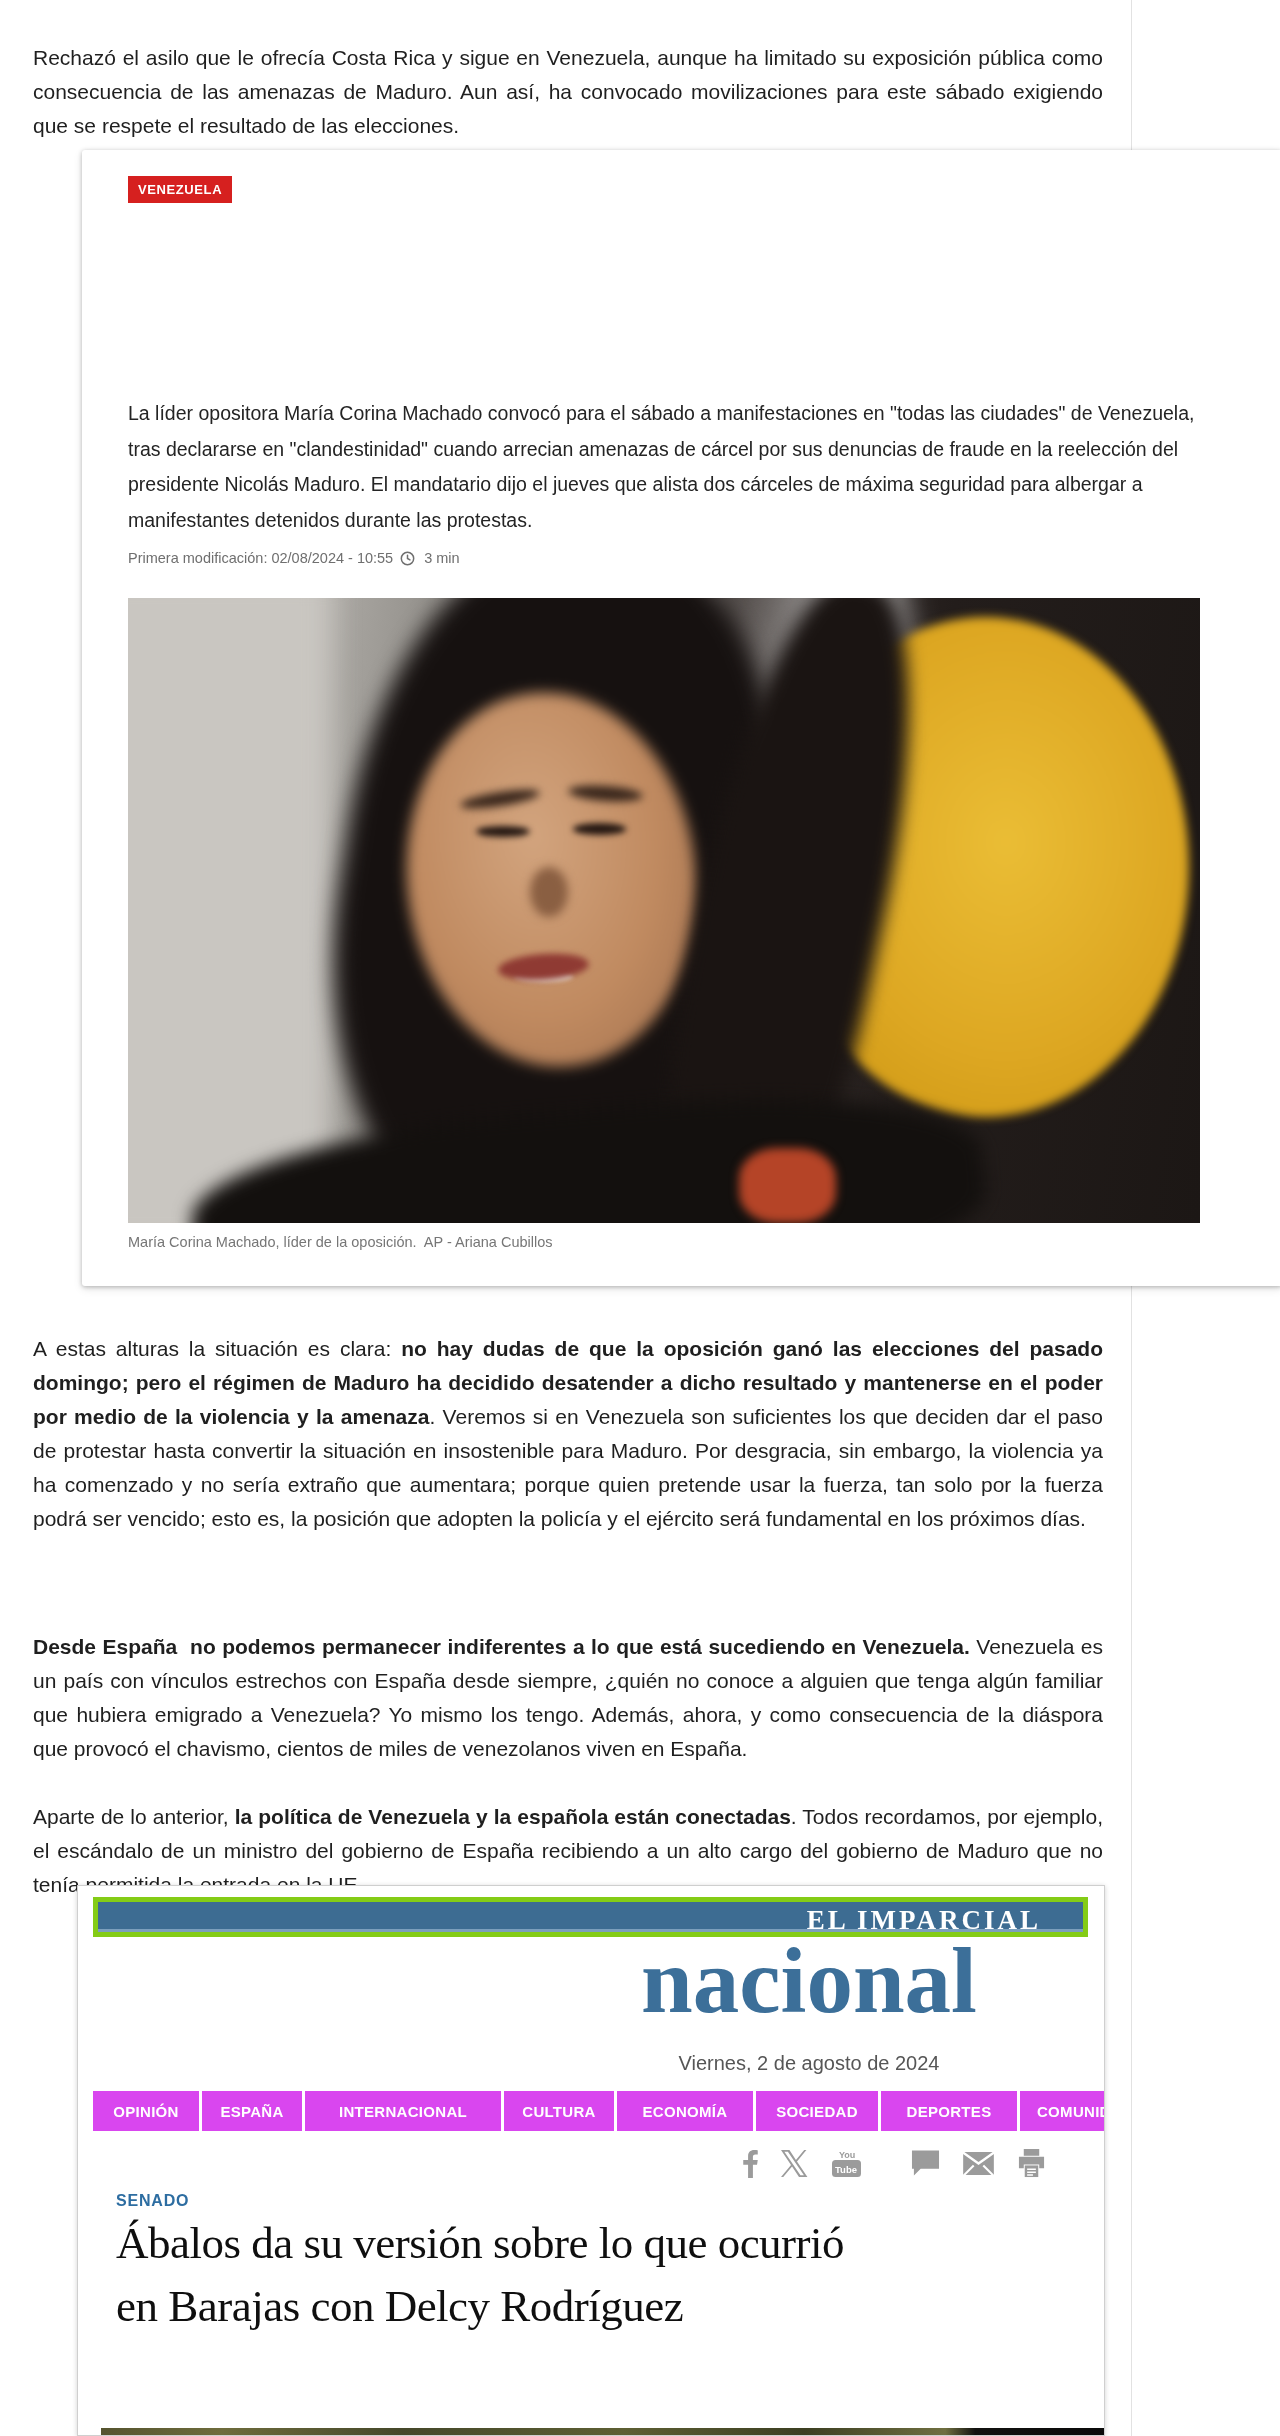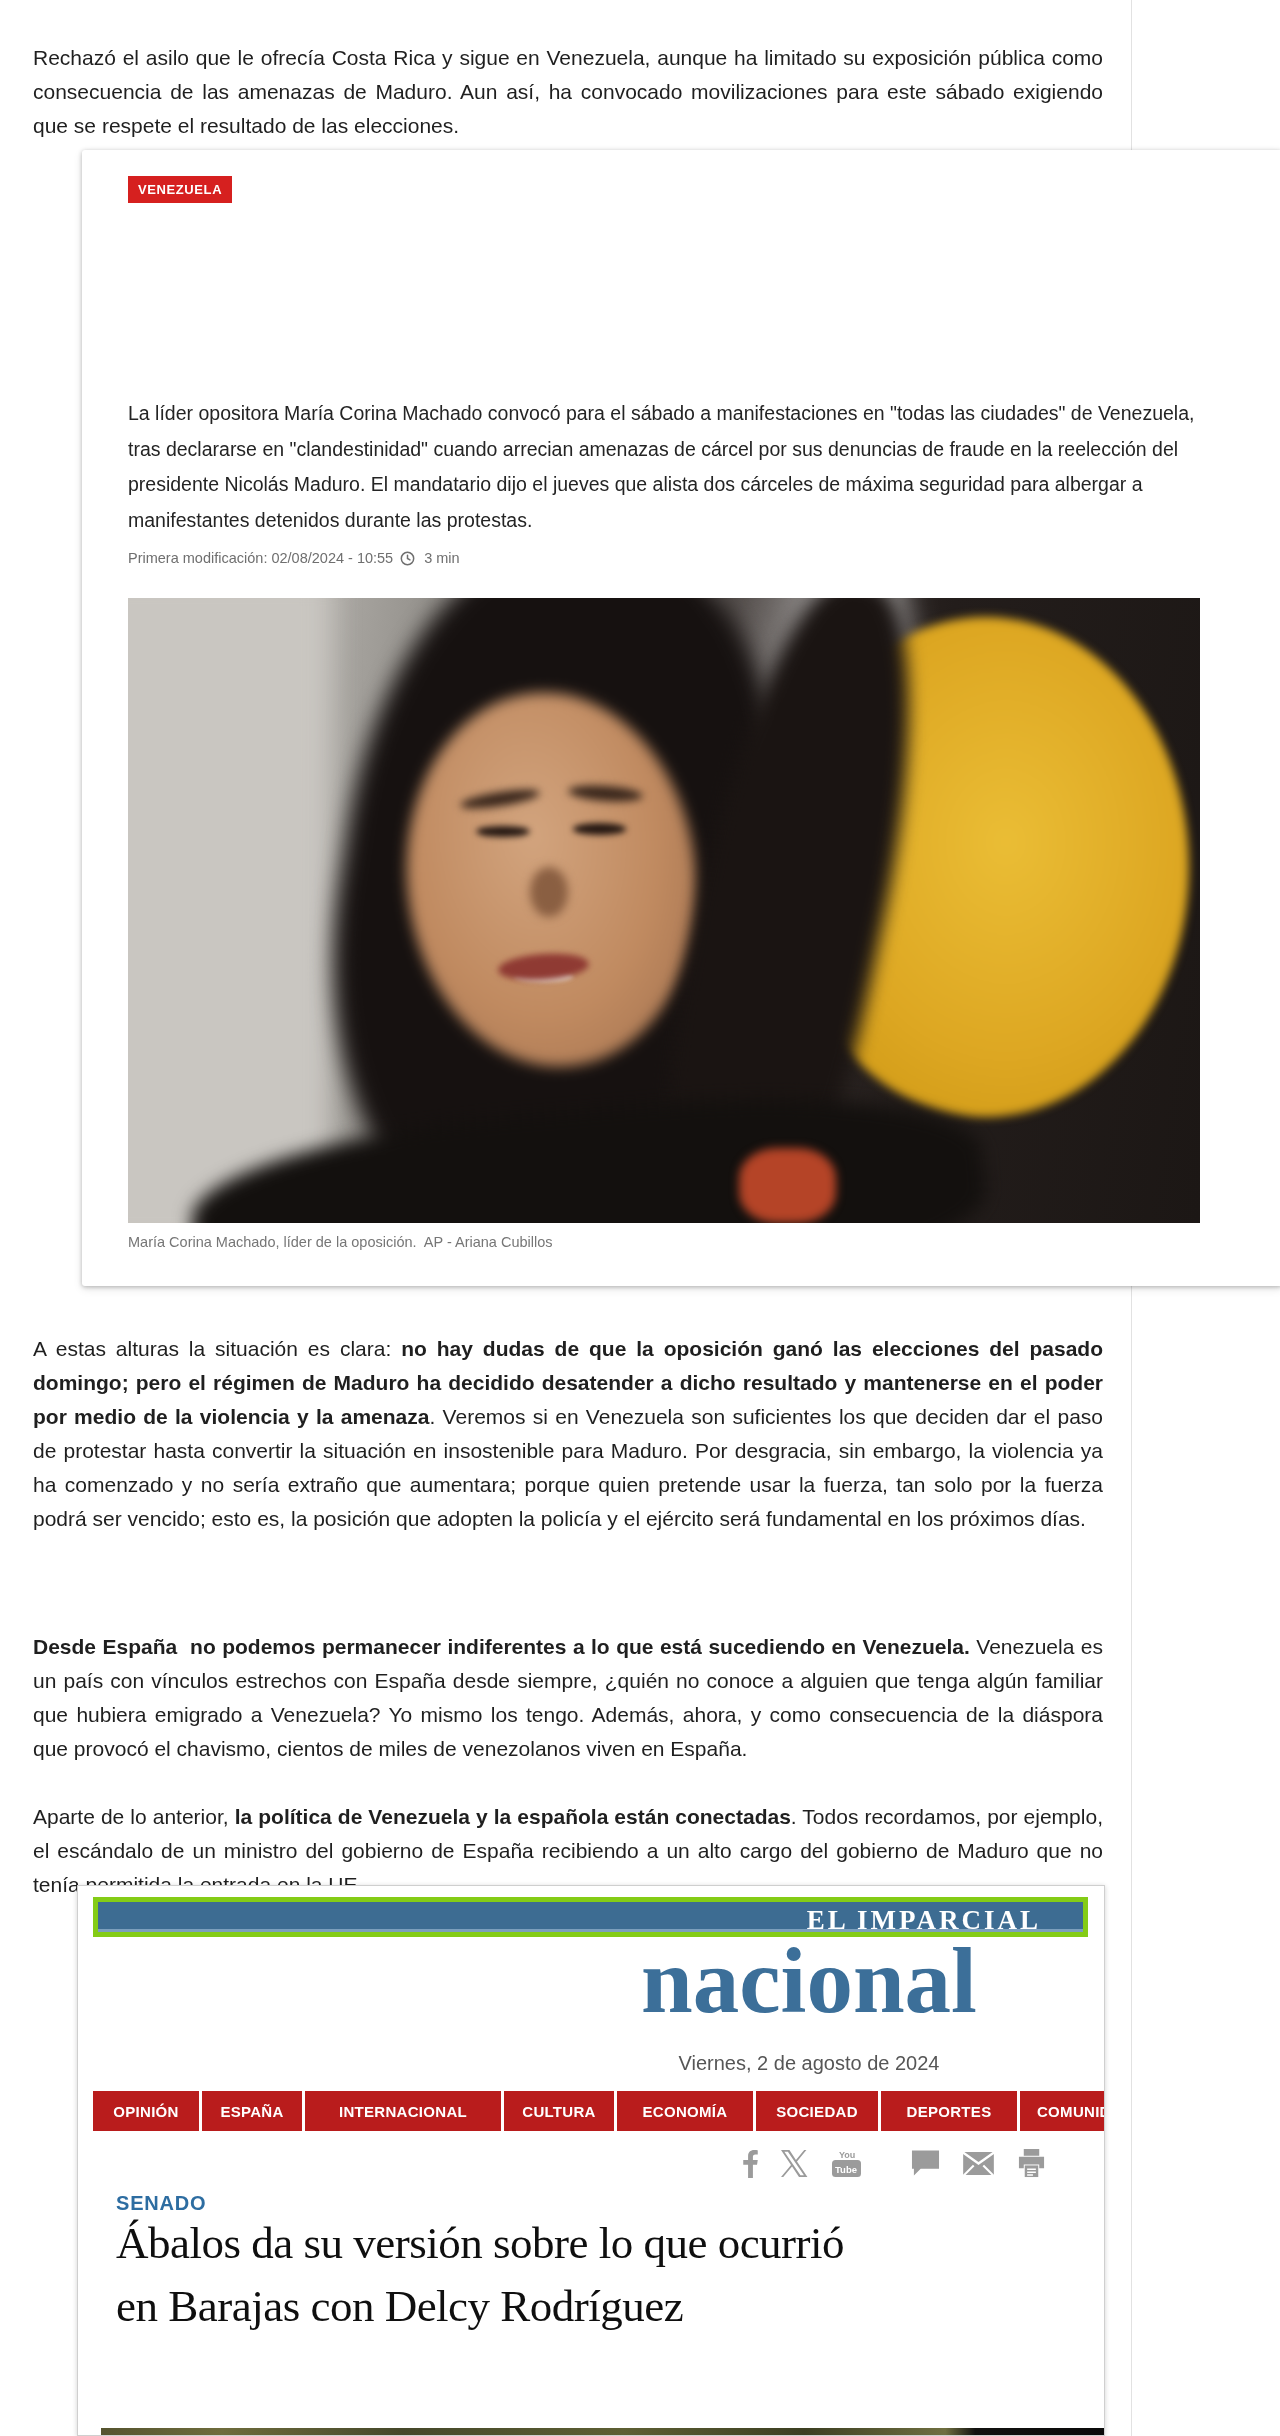--- a/index.html
+++ b/index.html
@@ -77,31 +77,31 @@
     color:#fff; font-family:"Liberation Serif", serif; font-weight:bold; font-size:27px;
     letter-spacing:3px; text-align:right; line-height:36px; padding-right:42px;
   }
   .imp-nacional {
     position:absolute; left:496px; top:46px; width:470px; text-align:center;
     font-family:"Liberation Serif", serif; font-weight:bold; font-size:93px; line-height:1.05; color:#3c6f99;
   }
   .imp-date { position:absolute; left:496px; top:166px; width:470px; text-align:center; font-size:20px; color:#565656; }
   .imp-nav { position:absolute; left:15px; top:205px; width:1060px; height:40px; display:flex; gap:3px; }
   .nav-btn {
-    flex:none; background:#b91c1c; color:#fff; font-size:15px; font-weight:bold; letter-spacing:.3px;
+    flex:none; background:#d946ef; color:#fff; font-size:15px; font-weight:bold; letter-spacing:.3px;
     display:flex; align-items:center; justify-content:center; cursor:pointer;text-align:center;
   }
   .nav-btn:nth-child(1){width:106px} .nav-btn:nth-child(2){width:100px}
   .nav-btn:nth-child(3){width:196px} .nav-btn:nth-child(4){width:110px}
   .nav-btn:nth-child(5){width:136px} .nav-btn:nth-child(6){width:122px}
   .nav-btn:nth-child(7){width:136px} .nav-btn:nth-child(8){width:130px}
   .imp-social { position:absolute; left:0; top:260px; width:968px; height:34px; display:flex; justify-content:flex-end; align-items:center; gap:23px; }
   .imp-social svg { display:block; }
   .soc-gap { margin-left:26px; }
-  .imp-kicker { position:absolute; left:38px; top:306px; font-size:20px; font-weight:bold; letter-spacing:.8px; color:#2d6da1; }
+  .imp-kicker { position:absolute; left:38px; top:306px; font-size:16px; font-weight:bold; letter-spacing:.8px; color:#2d6da1; }
   .imp-headline {
     position:absolute; left:38px; top:326px; width:760px; margin:0;
     font-family:"Liberation Serif", serif; font-weight:normal; font-size:45px; line-height:63px;
     color:#0f0f0f; letter-spacing:-.5px;
   }
   .imp-photo {
     position:absolute; left:23px; top:542px; width:1005px; height:16px;
     background:linear-gradient(90deg,#55542f 0%,#6e6c3c 12%,#45482a 30%,#5d5f33 52%,#3c3f22 70%,#6f6f40 84%,#121210 87%,#0a0a0a 100%);
   }
 </style>

